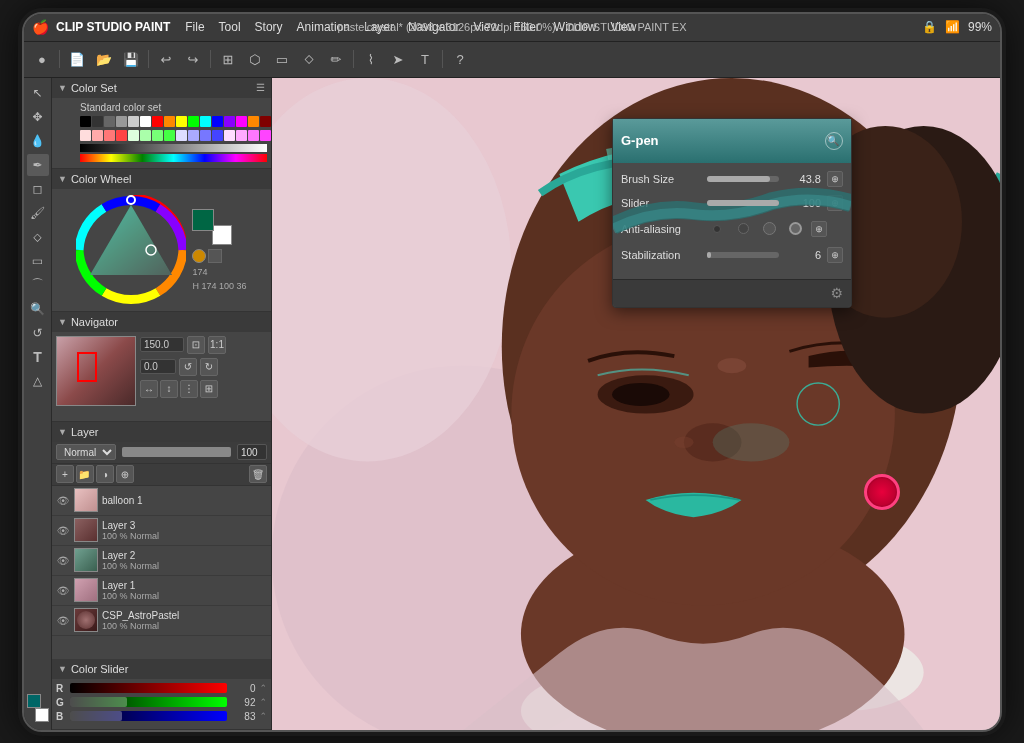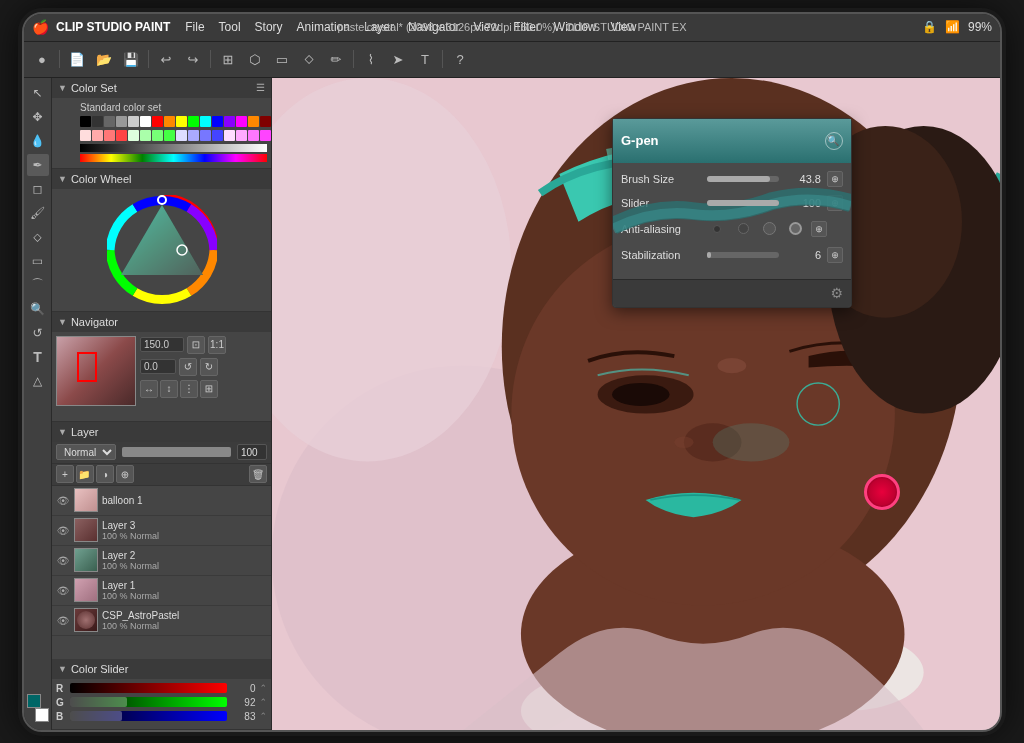--- a/index.html
+++ b/index.html
@@ -780,20 +780,43 @@
                 </linearGradient>
               </defs>
 
               <polygon points="55,10 96,80 14,80" fill="white" opacity="0.3"></polygon>
 
               <circle cx="75" cy="55" r="5" fill="none" stroke="white" stroke-width="1.5"></circle>
 
               <circle cx="55" cy="5" r="4" fill="none" stroke="white" stroke-width="2"></circle>
             </svg>
           </div>
+          <div style="display:flex; flex-direction:column; gap:4px; margin-left:6px;">
+
+            <div style="position:relative; width:40px; height:36px;">
+              <div style="position:absolute; right:0; bottom:0; width:20px; height:20px; background:#fff; border:1px solid #888;"></div>
+              <div style="position:absolute; left:0; top:0; width:22px; height:22px; background:#006644; border:1px solid #888;"></div>
+            </div>
+
+            <div style="display:flex; gap:2px;">
+              <div style="width:14px; height:14px; background:#c80; border-radius:50%; border:1px solid #888;"></div>
+              <div style="width:14px; height:14px; background:#555; border:1px solid #666;"></div>
+            </div>
+            <div style="font-size:9px; color:#aaa;">
+              <span>174</span><span> </span>
+            </div>
+            <div style="font-size:9px; color:#aaa;">
+              <span>H</span>
+              <span>174</span>
+              <span> </span>
+              <span>100</span>
+              <span> </span>
+              <span>36</span>
+            </div>
+          </div>
         </div>
       </div>
 
       <div class="panel-section" style="height: 110px;">
         <div class="panel-header">
           <span style="font-size:9px; color:#aaa;">▼</span>
           <span class="panel-header-title">Navigator</span>
         </div>
         <div class="navigator-area">
           <div class="navigator-thumb">

